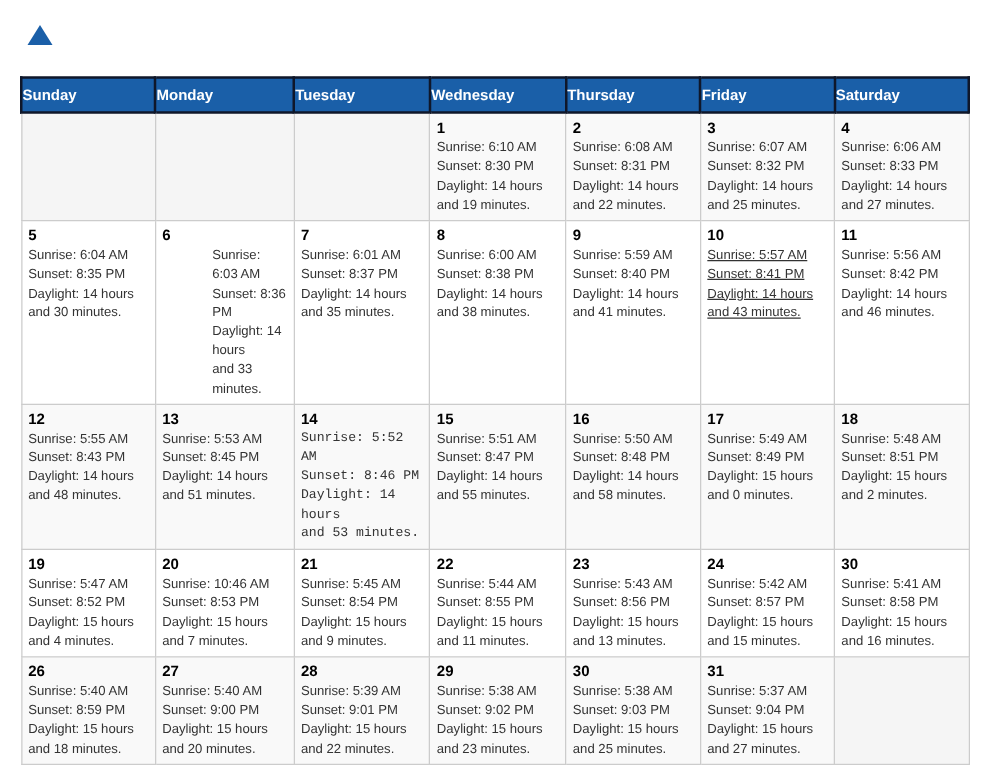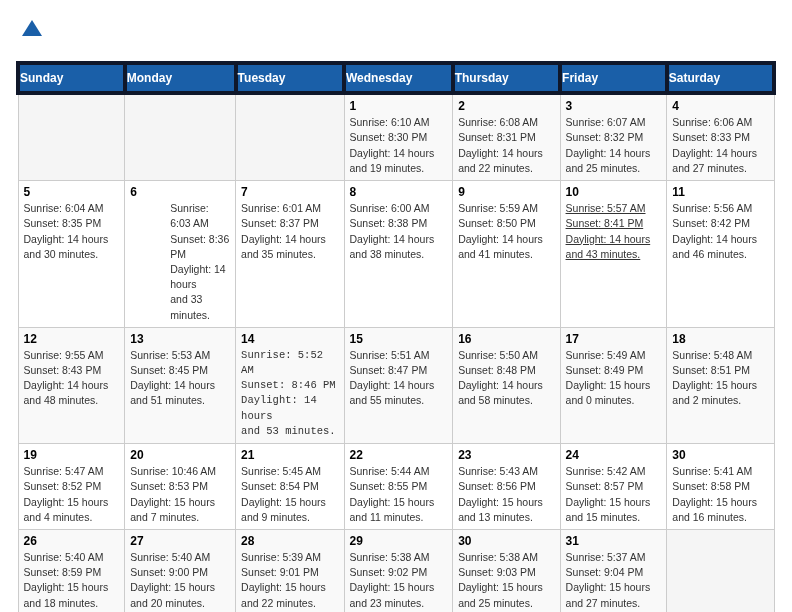--- a/index.html
+++ b/index.html
@@ -48,21 +48,21 @@
       width: 100%;
       border-collapse: collapse;
       font-size: 11px;
     }
     .calendar th {
       background-color: #1a5fa8;
       color: #fff;
       padding: 6px 0;
       text-align: left;
       font-size: 12px;
-      border: 4px solid #0f172a;
+      border: 2px solid #0f172a;
     }
     .calendar td {
       border: 1px solid #ccc;
       vertical-align: top;
       padding: 4px 5px;
       width: 113px;
       min-height: 80px;
       background: #fff;
     }
     .calendar tr:nth-child(odd) td { background-color: #f9f9f9; }
@@ -173,21 +173,21 @@
         <td>
           <span class="day-num">8</span>
           <div class="day-info" style="white-space: pre-line;">Sunrise: 6:00 AM
 Sunset: 8:38 PM
 Daylight: 14 hours
 and 38 minutes.</div>
         </td>
         <td>
           <span class="day-num">9</span>
           <div class="day-info" style="white-space: pre-line;">Sunrise: 5:59 AM
-Sunset: 8:50 PM
+Sunset: 8:40 PM
 Daylight: 14 hours
 and 41 minutes.</div>
         </td>
         <td>
           <span class="day-num">10</span>
           <div class="day-info" style="white-space: pre-line; text-decoration: underline;">Sunrise: 5:57 AM
 Sunset: 8:41 PM
 Daylight: 14 hours
 and 43 minutes.</div>
         </td>
@@ -195,21 +195,21 @@
           <span class="day-num">11</span>
           <div class="day-info" style="white-space: pre-line;">Sunrise: 5:56 AM
 Sunset: 8:42 PM
 Daylight: 14 hours
 and 46 minutes.</div>
         </td>
       </tr>
       <tr>
         <td>
           <span class="day-num">12</span>
-          <div class="day-info" style="white-space: pre-line;">Sunrise: 9:55 AM
+          <div class="day-info" style="white-space: pre-line;">Sunrise: 5:55 AM
 Sunset: 8:43 PM
 Daylight: 14 hours
 and 48 minutes.</div>
         </td>
         <td>
           <span class="day-num">13</span>
           <div class="day-info" style="white-space: pre-line;">Sunrise: 5:53 AM
 Sunset: 8:45 PM
 Daylight: 14 hours
 and 51 minutes.</div>

